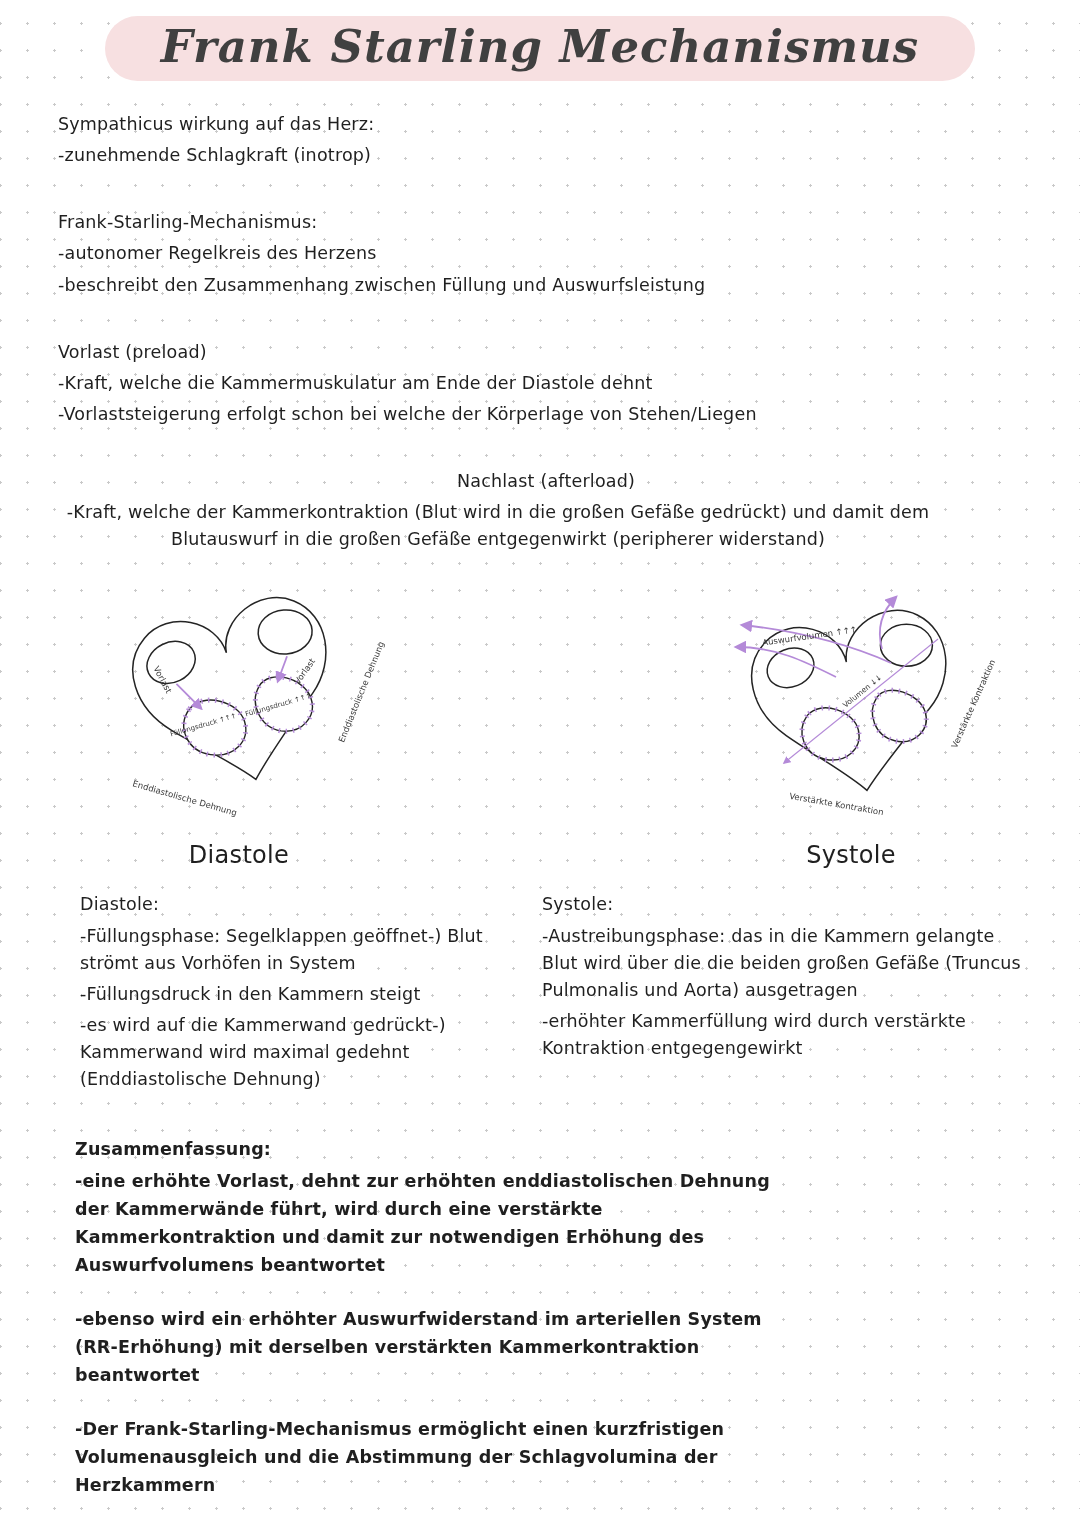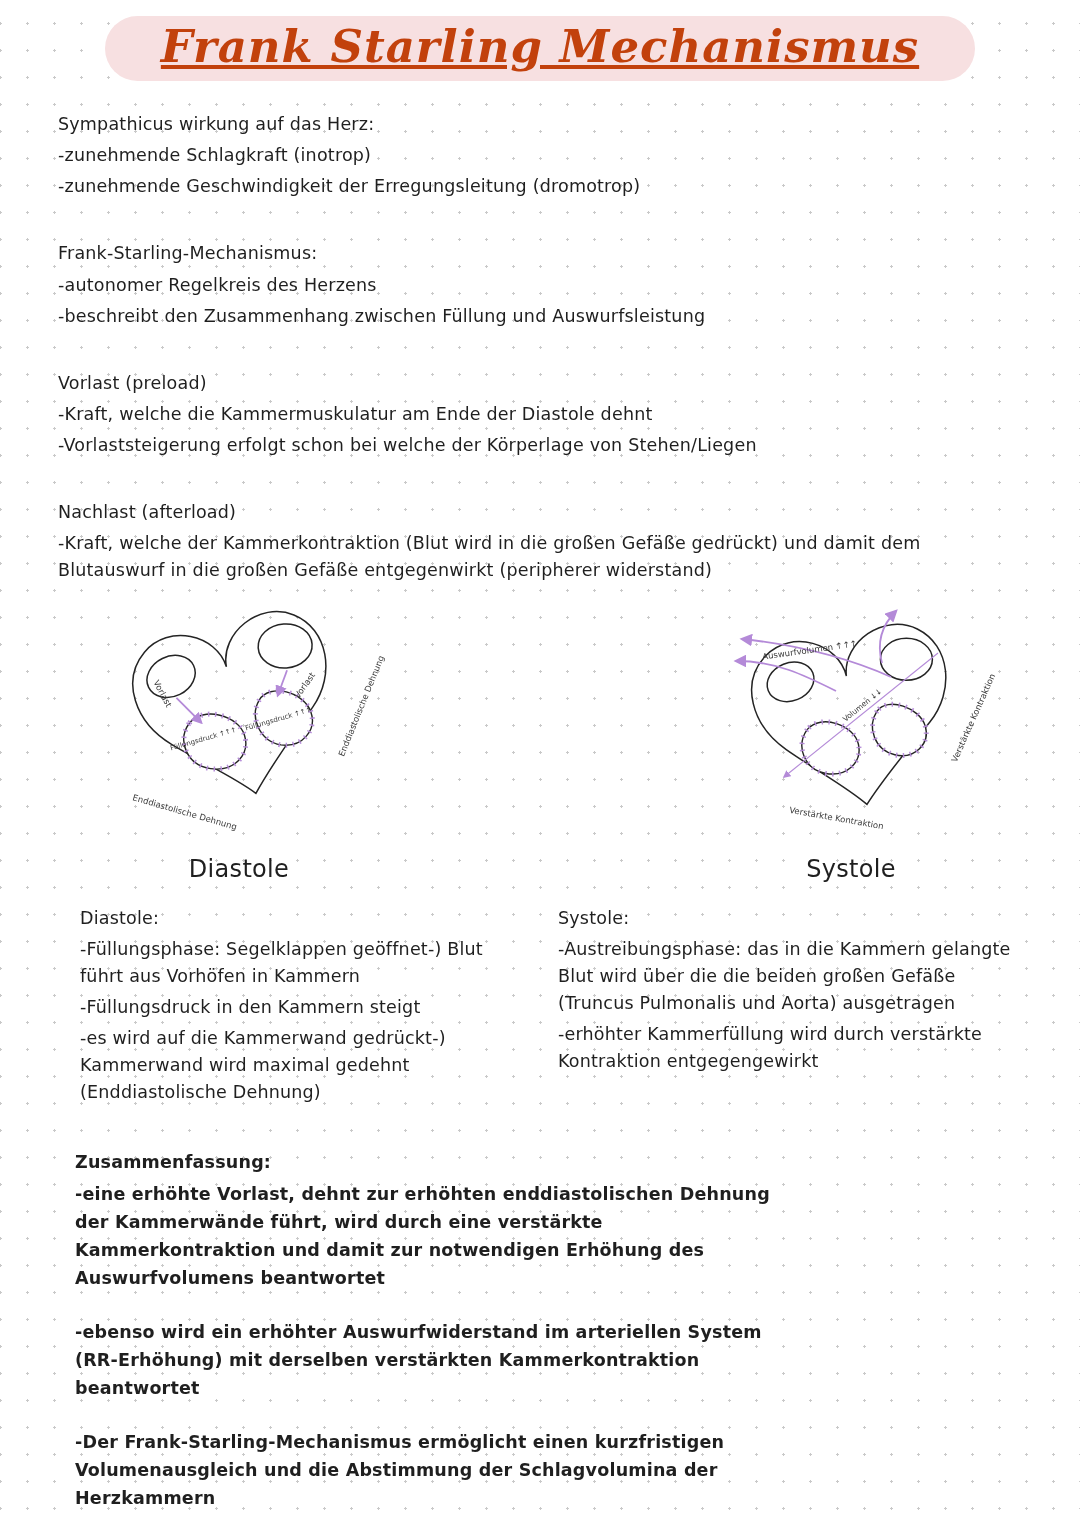--- a/index.html
+++ b/index.html
@@ -20,23 +20,22 @@
     background:#f7e0e1;
     border-radius:36px;
     padding:4px 56px 8px 56px;
   }
   .page-title {
     font-family:"DejaVu Serif", serif;
     font-style:italic;
     font-weight:700;
     font-size:45px;
     letter-spacing:1px;
-    color:#c2410c;
+    color:#404040;
     white-space:nowrap;
-    text-decoration:underline;
   }
   .content { padding:26px 46px 0 58px; }
   .note-section { margin-bottom:40px; }
   .note-section p { margin:4px 0; font-size:17.5px; line-height:1.55; letter-spacing:.2px; }
   .heading { margin-bottom:2px !important; }
   .wrap-870 { max-width:880px; }
 
   .diagrams {
     display:flex; justify-content:space-between; align-items:flex-start;
     padding:0 64px; margin-top:-6px;
@@ -45,21 +44,21 @@
   .diagram-caption { margin-top:14px; font-size:24px; letter-spacing:.3px; }
 
   svg text { font-family:"DejaVu Sans", sans-serif; fill:#3a3a3a; }
   .outline { fill:none; stroke:#242424; stroke-width:1.5; }
   .hole    { fill:#ffffff; stroke:#242424; stroke-width:1.5; }
   .chamber { fill:#ffffff; stroke:#242424; stroke-width:1.4; }
   .tick    { fill:none; stroke:#b48ad8; stroke-width:5; stroke-dasharray:1.5 5.5; opacity:.95; }
   .parr    { fill:none; stroke:#b48ad8; stroke-width:1.8; }
   .pthin   { fill:none; stroke:#b48ad8; stroke-width:1.1; }
 
-  .cols { display:flex; padding:0 58px; margin-top:18px; gap:58px; }
+  .cols { display:flex; padding:0 58px; margin-top:18px; gap:42px; }
   .col { font-size:17.5px; line-height:1.55; letter-spacing:.2px; }
   .col p { margin:4px 0; }
   .col-left  { width:420px; margin-left:22px; }
   .col-right { flex:1; }
 
   .summary { padding:0 75px; margin-top:38px; }
   .summary p { margin:4px 0; font-size:17.5px; line-height:1.6; letter-spacing:.2px; max-width:700px;font-weight:bold; }
   .summary .gap { margin-top:26px; }
 </style>
 </head>
@@ -71,36 +70,35 @@
     <div class="title-pill">
       <div class="page-title">Frank Starling Mechanismus</div>
     </div>
   </div>
 
   <div class="content">
 
     <div class="note-section">
       <p class="heading">Sympathicus wirkung auf das Herz:</p>
       <p>-zunehmende Schlagkraft (inotrop)</p>
-      <p>-zunehmende Geschwindigkeit der Erregungsleitung (dromotrop)</p>
     </div>
 
     <div class="note-section">
       <p class="heading">Frank-Starling-Mechanismus:</p>
       <p>-autonomer Regelkreis des Herzens</p>
       <p>-beschreibt den Zusammenhang zwischen Füllung und Auswurfsleistung</p>
     </div>
 
     <div class="note-section">
       <p class="heading">Vorlast (preload)</p>
       <p>-Kraft, welche die Kammermuskulatur am Ende der Diastole dehnt</p>
       <p>-Vorlaststeigerung erfolgt schon bei welche der Körperlage von Stehen/Liegen</p>
     </div>
 
-    <div class="note-section" style="margin-bottom:10px;">
+    <div class="note-section" style="margin-bottom:28px;text-align:center;">
       <p class="heading">Nachlast (afterload)</p>
       <p class="wrap-870">-Kraft, welche der Kammerkontraktion (Blut wird in die großen Gefäße gedrückt) und damit dem Blutauswurf in die großen Gefäße entgegenwirkt (peripherer widerstand)</p>
     </div>
 
   </div>
 
   <div class="diagrams">
 
     <div class="diagram-block">
       <svg width="350" height="252" viewBox="0 0 350 252">
@@ -156,21 +154,21 @@
         <text x="290" y="130" font-size="8.5" text-anchor="middle" transform="rotate(-66 290 130)">Verstärkte Kontraktion</text>
       </svg>
       <div class="diagram-caption">Systole</div>
     </div>
 
   </div>
 
   <div class="cols">
     <div class="col col-left">
       <p class="heading">Diastole:</p>
-      <p>-Füllungsphase: Segelklappen geöffnet-) Blut führt aus Vorhöfen in Kammern</p>
+      <p>-Füllungsphase: Segelklappen geöffnet-) Blut strömt aus Vorhöfen in System</p>
       <p>-Füllungsdruck in den Kammern steigt</p>
       <p>-es wird auf die Kammerwand gedrückt-) Kammerwand wird maximal gedehnt (Enddiastolische Dehnung)</p>
     </div>
     <div class="col col-right">
       <p class="heading">Systole:</p>
       <p>-Austreibungsphase: das in die Kammern gelangte Blut wird über die die beiden großen Gefäße (Truncus Pulmonalis und Aorta) ausgetragen</p>
       <p>-erhöhter Kammerfüllung wird durch verstärkte Kontraktion entgegengewirkt</p>
     </div>
   </div>
 

